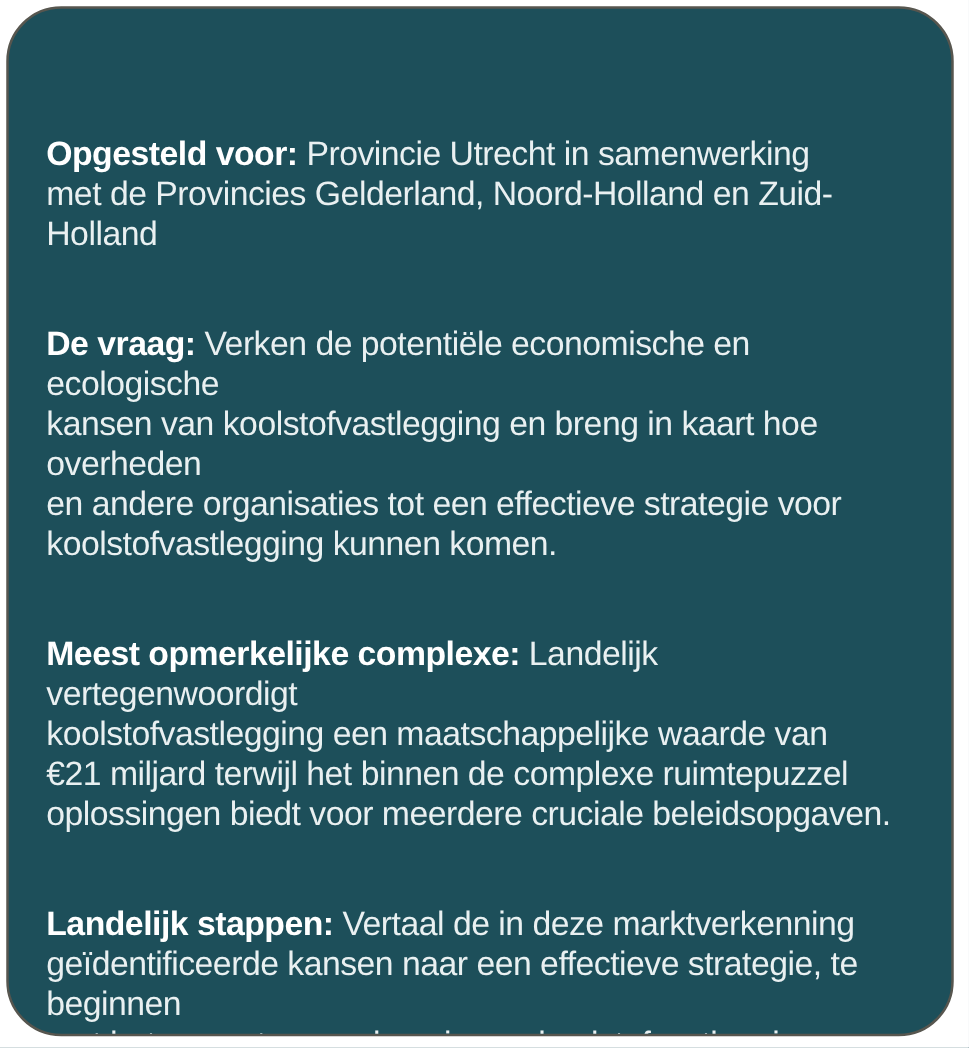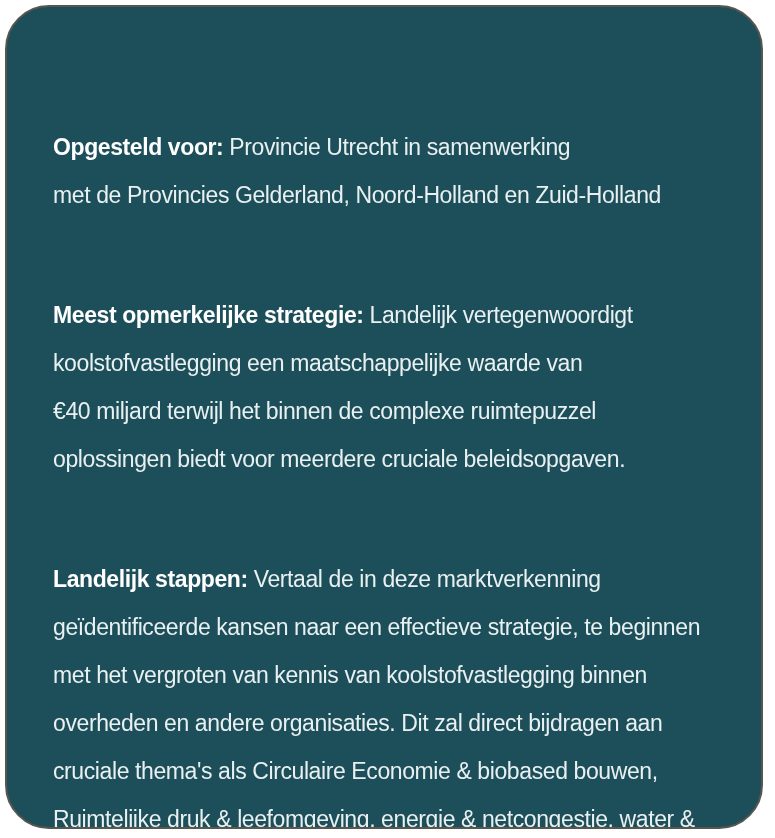--- a/index.html
+++ b/index.html
@@ -22,23 +22,23 @@
     width: 758px;
     height: 824px;
     box-sizing: border-box;
     background: #1d4f5a;
     border: 2px solid #57564f;
     border-radius: 44px;
     padding: 68px 28px 28px 30px;
     overflow: hidden;
   }
   .para {
-    margin: 0 0 24px 16px;
-    font-size: 23px;
-    line-height: 48px;
+    margin: 0 0 24px 0;
+    font-size: 27px;
+    line-height: 32px;
     letter-spacing: -0.4px;
     color: #e9f0f1;
     white-space: pre-line;
   }
   .para .lead {
     font-weight: bold;
     color: #ffffff;
   }
   .para .body {
     color: #e9f0f1;
@@ -48,25 +48,31 @@
 <body>
 
 <div class="page">
   <div class="info-card" style="background: rgb(29, 79, 90); border-color: rgb(87, 86, 79);">
 
     <p class="para">
       <span class="lead">Opgesteld voor:</span><span class="body"> Provincie Utrecht in samenwerking
 met de Provincies Gelderland, Noord-Holland en Zuid-Holland</span>
     </p>
 
+    <p class="para">
+      <span class="lead">De vraag:</span><span class="body"> Verken de potentiële economische en ecologische
+kansen van koolstofvastlegging en breng in kaart hoe overheden
+en andere organisaties tot een effectieve strategie voor
+koolstofvastlegging kunnen komen.</span>
+    </p>
 
     <p class="para">
-      <span class="lead">Meest opmerkelijke strategie:</span><span class="body"> Landelijk vertegenwoordigt
+      <span class="lead">Meest opmerkelijke complexe:</span><span class="body"> Landelijk vertegenwoordigt
 koolstofvastlegging een maatschappelijke waarde van
-€40 miljard terwijl het binnen de complexe ruimtepuzzel
+€21 miljard terwijl het binnen de complexe ruimtepuzzel
 oplossingen biedt voor meerdere cruciale beleidsopgaven.</span>
     </p>
 
     <p class="para">
       <span class="lead">Landelijk stappen:</span><span class="body"> Vertaal de in deze marktverkenning
 geïdentificeerde kansen naar een effectieve strategie, te beginnen
 met het vergroten van kennis van koolstofvastlegging binnen
 overheden en andere organisaties. Dit zal direct bijdragen aan
 cruciale thema's als Circulaire Economie &amp; biobased bouwen,
 Ruimtelijke druk &amp; leefomgeving, energie &amp; netcongestie, water &amp;

